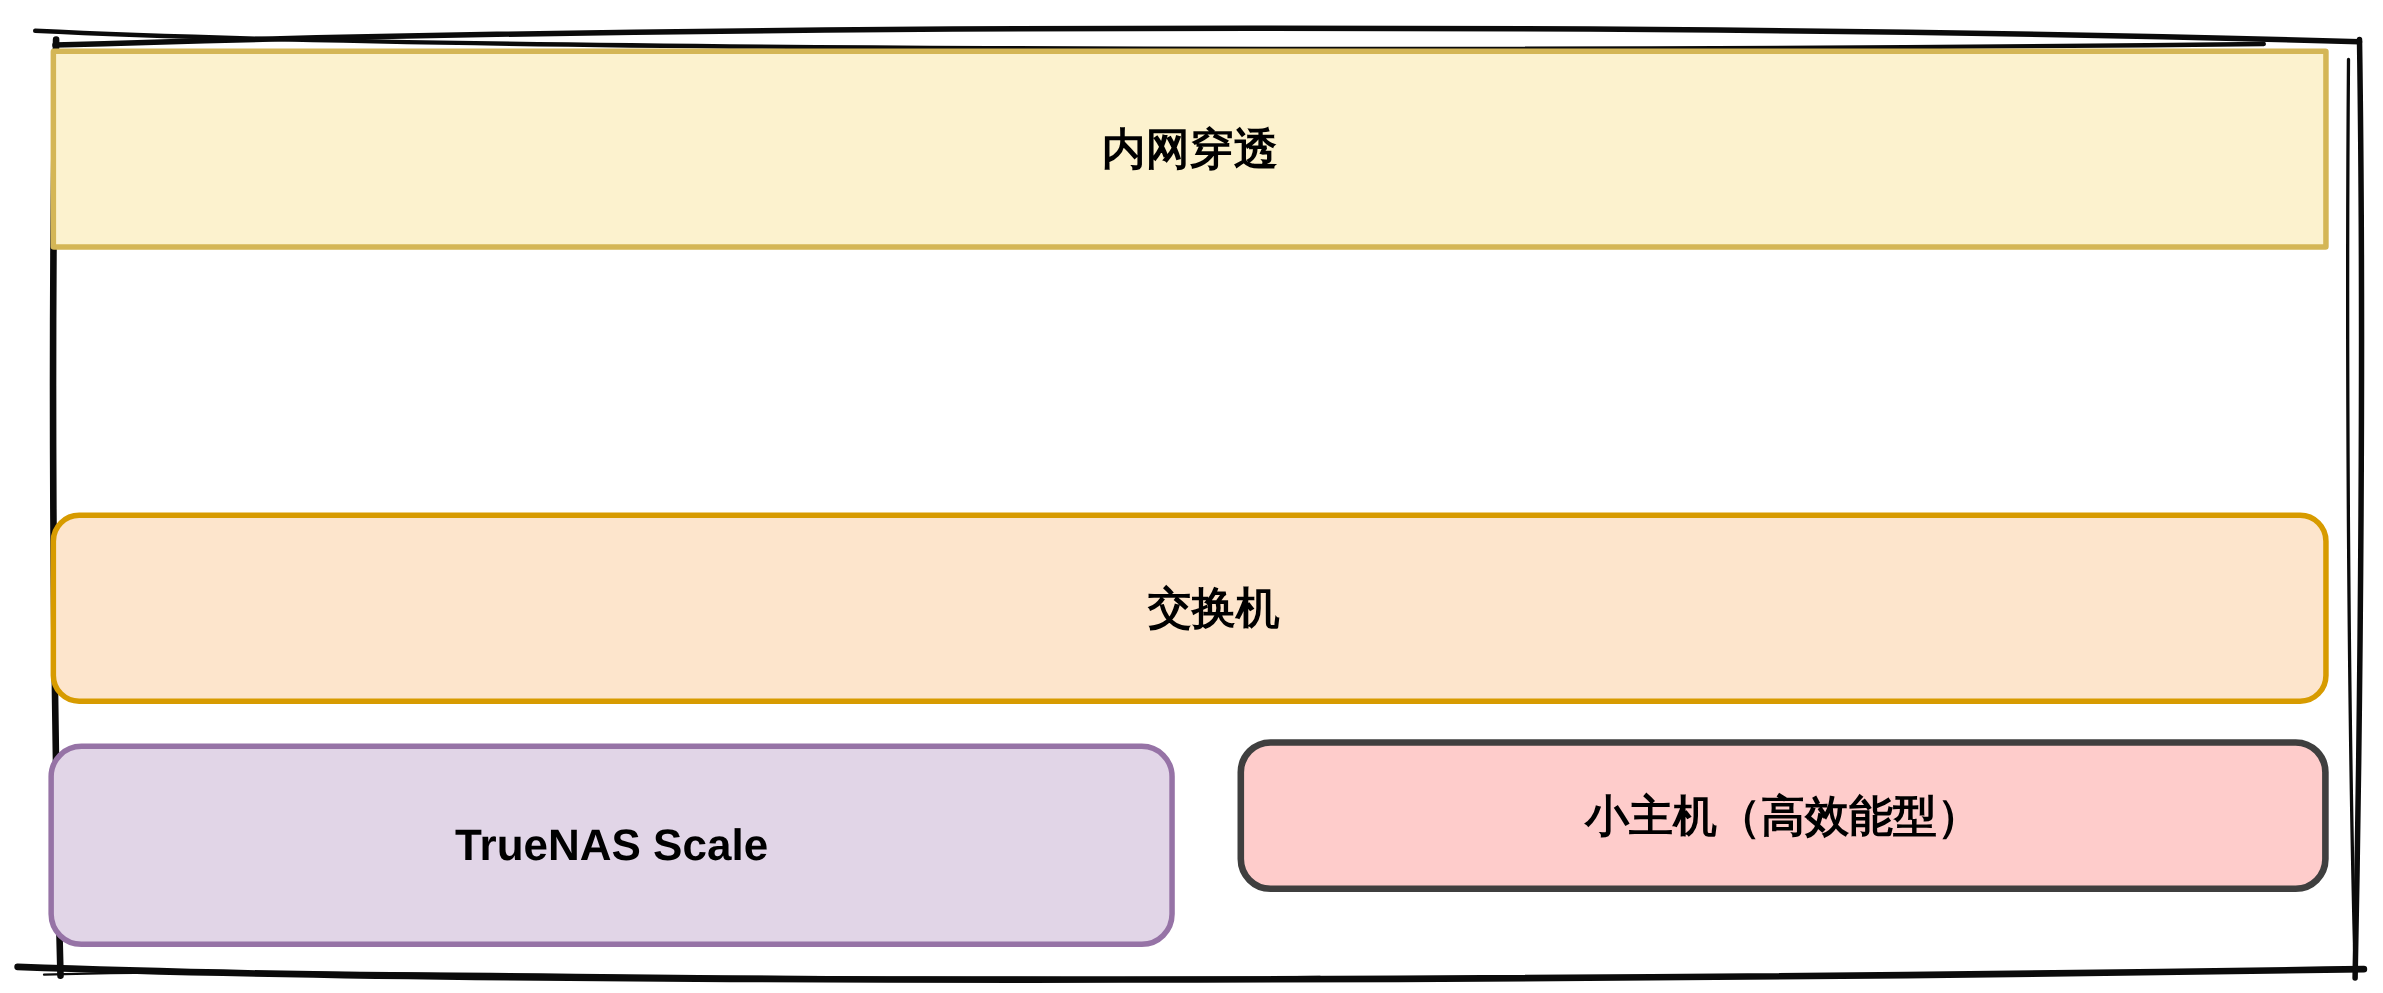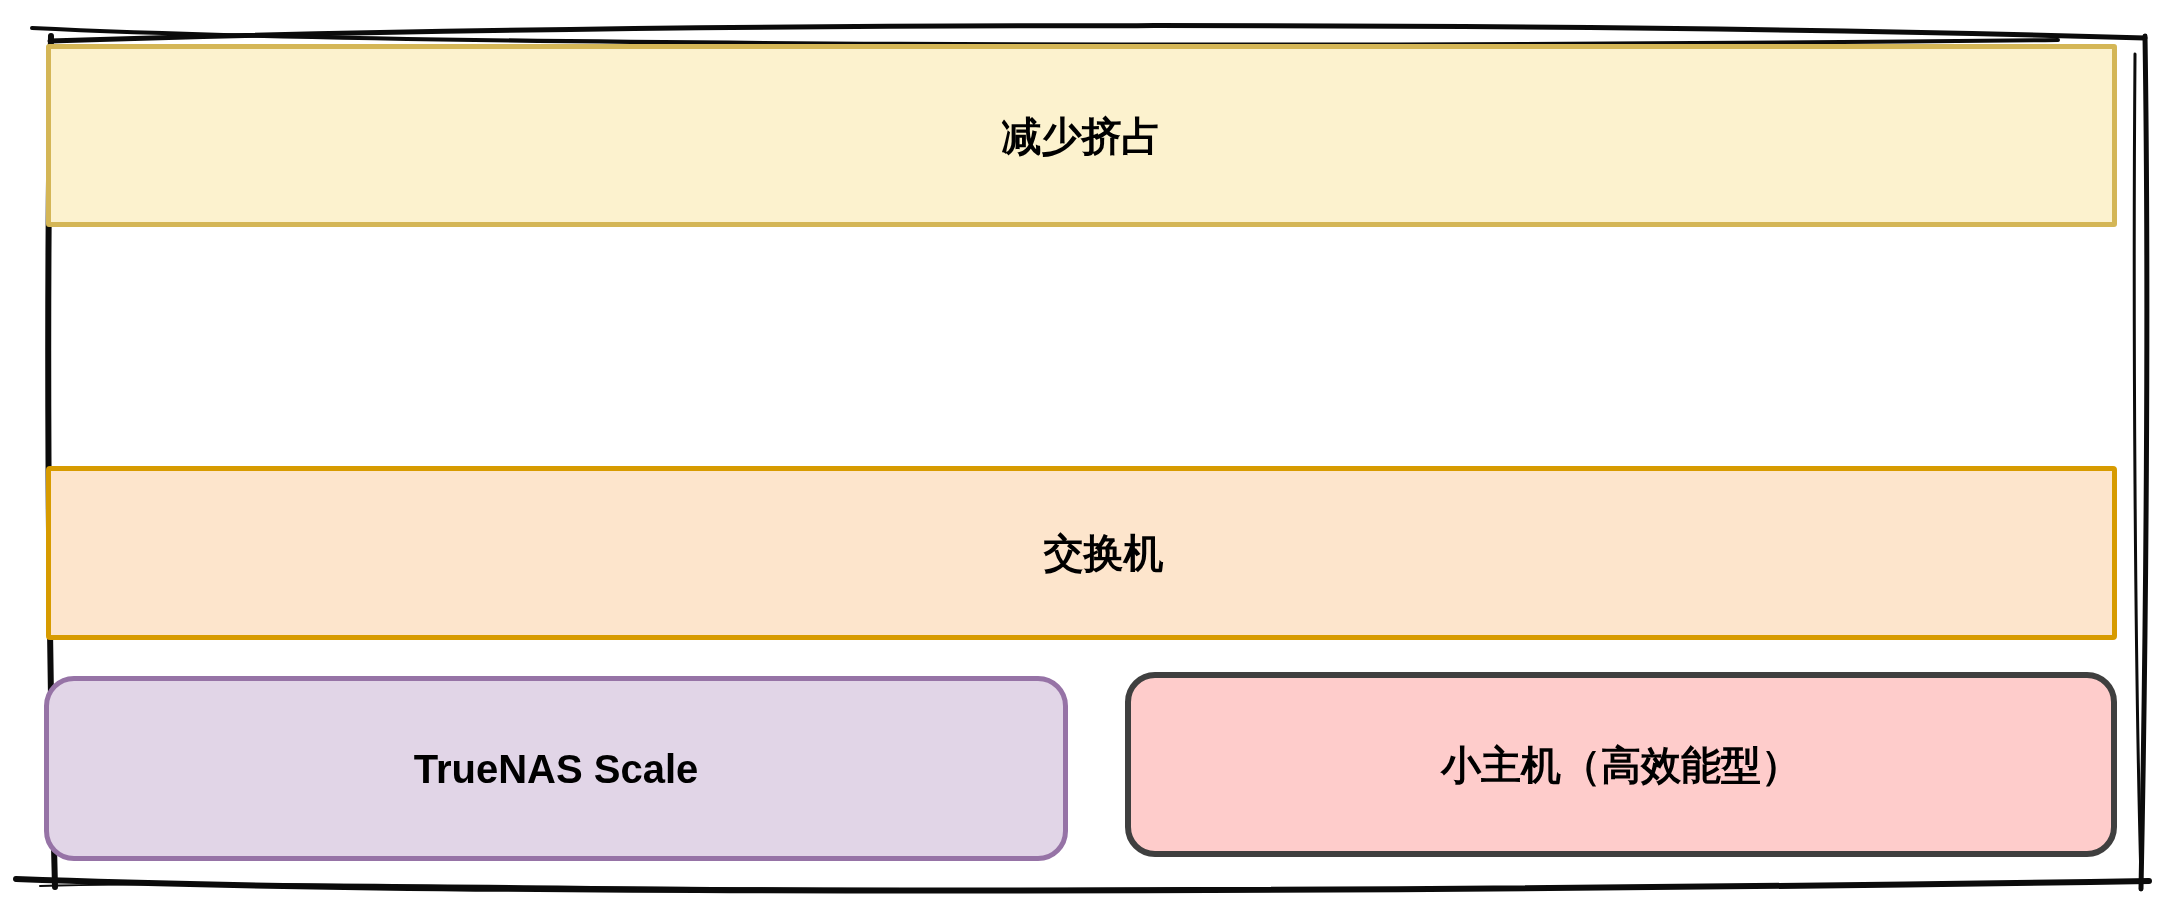--- a/index.html
+++ b/index.html
@@ -43,48 +43,48 @@
   #box-home-network {
     left: 46px; top: 44px; width: 2071px; height: 183px;
     border: 5px solid; border-radius: 3px;
   }
   #box-stable-host {
     left: 46px; top: 256px; width: 2071px; height: 181px;
     border: 5px solid; border-radius: 26px;
   }
   #box-switch {
     left: 46px; top: 466px; width: 2071px; height: 174px;
-    border: 5px solid; border-radius: 4px; padding-left: 44px;
+    border: 5px solid; border-radius: 26px; padding-left: 44px;
   }
   #box-truenas {
     left: 44px; top: 676px; width: 1024px; height: 185px;
     border: 5px solid; border-radius: 30px; gap: 47px;
   }
   #box-performance-host {
-    left: 1125px; top: 672px; width: 992px; height: 185px;
+    left: 1125px; top: 672px; width: 992px; height: 139px;
     border: 6px solid; border-radius: 30px;
   }
 </style>
 </head>
 <body>
 
 <div class="canvas">
 
   <svg class="sketch-border" viewBox="0 0 2166 903" xmlns="http://www.w3.org/2000/svg" fill="none" stroke="#0b0b0b" stroke-linecap="round">
     <path d="M 50,41 C 700,20 1600,22 2145,38" stroke-width="5"></path>
     <path d="M 32,28 C 400,46 1300,48 2058,40" stroke-width="4"></path>
     <path d="M 51,36 C 46,300 48,620 55,887" stroke-width="6"></path>
     <path d="M 2145,36 C 2149,300 2146,640 2141,889" stroke-width="5"></path>
     <path d="M 2135,54 C 2133,320 2135,660 2141,880" stroke-width="3"></path>
     <path d="M 16,879 C 500,897 1500,891 2149,881" stroke-width="6"></path>
     <path d="M 40,886 C 300,879 700,893 1200,888" stroke-width="2"></path>
   </svg>
 
   <div class="box" id="box-home-network" style="background: rgb(252, 242, 206); border-color: rgb(212, 182, 86);">
-    <span class="title">减少挤占</span>
+    <span class="title">内网穿透</span>
   </div>
 
 
   <div class="box" id="box-switch" style="background: rgb(253, 229, 204); border-color: rgb(215, 155, 0);">
     <span class="title">交换机</span>
   </div>
 
   <div class="box" id="box-truenas" style="background: rgb(225, 213, 231); border-color: rgb(150, 115, 166);">
     <span class="title">TrueNAS Scale</span>
   </div>

